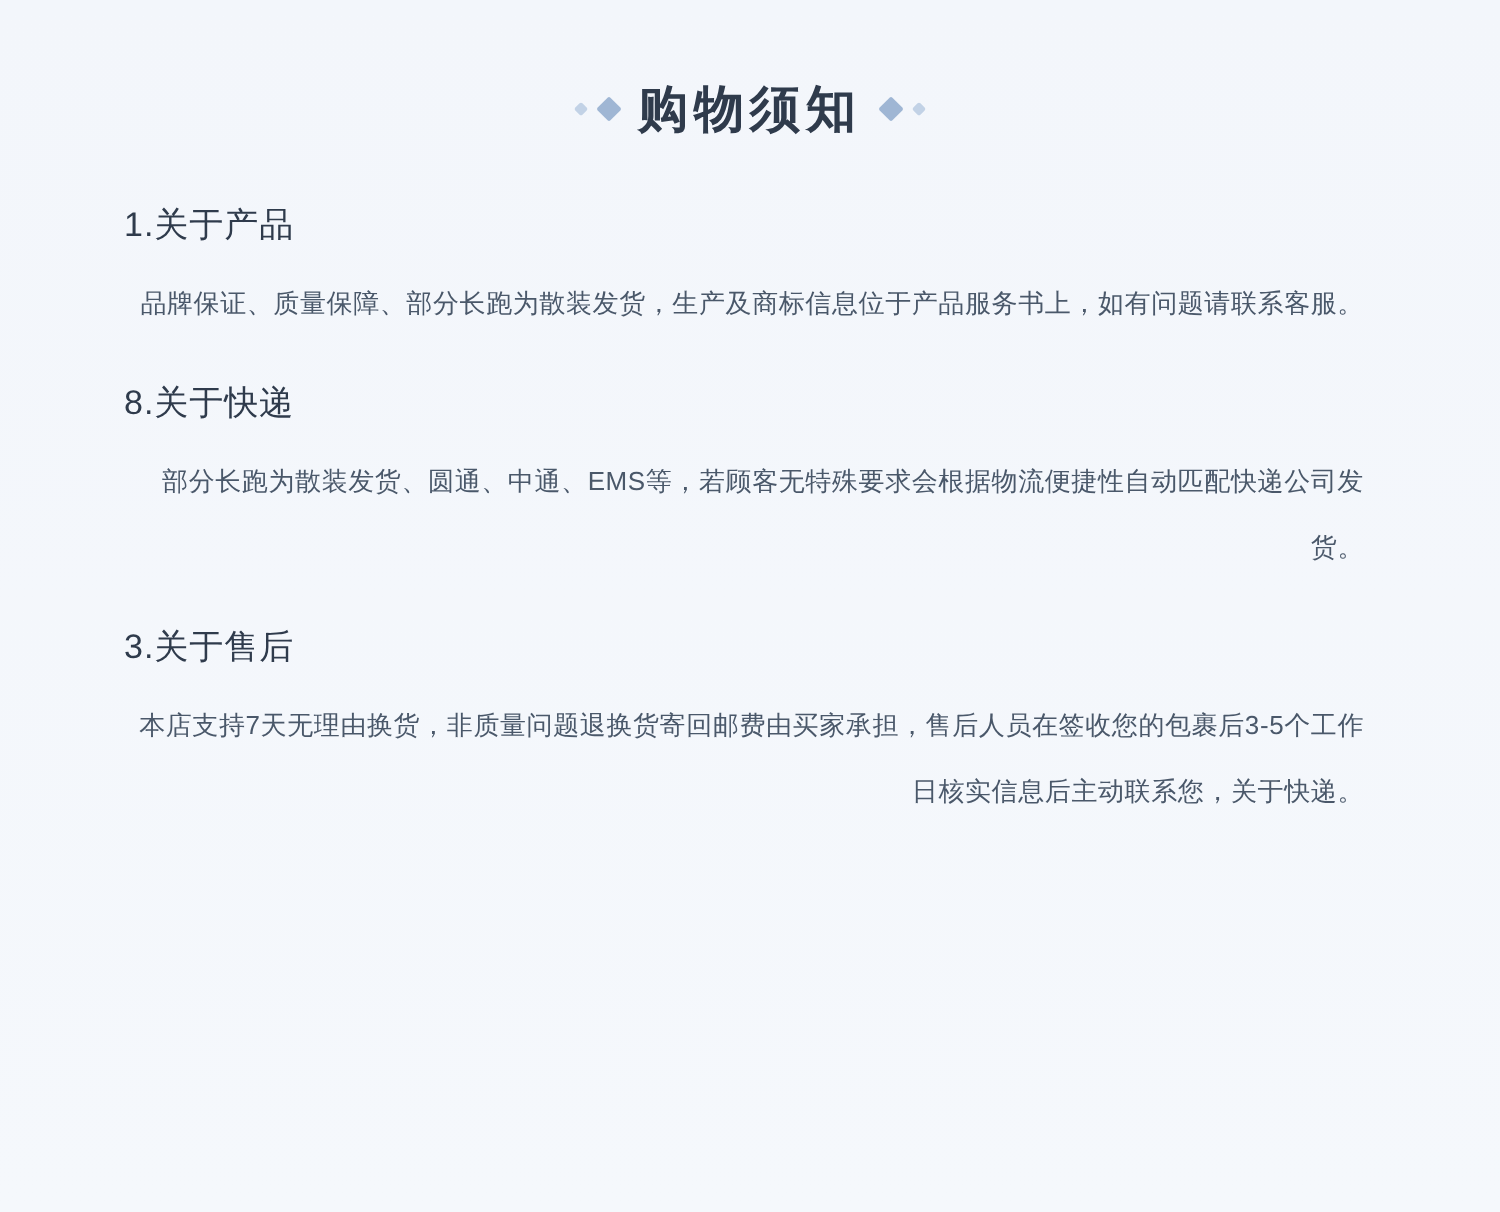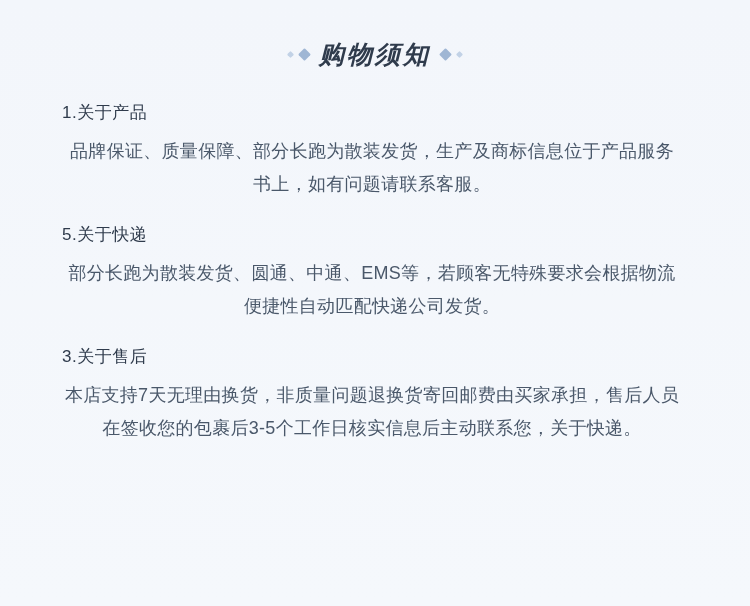--- a/index.html
+++ b/index.html
@@ -27,21 +27,20 @@
     justify-content: center;
     gap: 10px;
     padding-top: 38px;
   }
   .title-text {
     font-size: 25px;
     font-weight: bold;
     letter-spacing: 3px;
     color: #2f3b4c;
     white-space: nowrap;
-    font-style: italic;
   }
   .deco {
     display: flex;
     align-items: center;
     gap: 7px;
   }
   .dia {
     width: 9px;
     height: 9px;
     background: #9fb6d4;
@@ -63,25 +62,25 @@
     margin-bottom: 0;
     margin-top: 12px;
   }
   .sec-head {
     font-size: 17px;
     color: #2f3b4c;
     margin-bottom: 11px;
     letter-spacing: 0.5px;
   }
   .sec-body {
-    font-size: 18px;
+    font-size: 13px;
     line-height: 33px;
     color: #4a586a;
     letter-spacing: 0.3px;
-    text-align: center;
+    text-align: right;
     max-width: 620px;
   }
 </style>
 </head>
 <body>
 
 <div class="page">
 
   <div class="title-row">
     <span class="deco">
@@ -96,21 +95,21 @@
   </div>
 
   <div class="content">
 
     <div class="section">
       <div class="sec-head">1.关于产品</div>
       <div class="sec-body">品牌保证、质量保障、部分长跑为散装发货，生产及商标信息位于产品服务书上，如有问题请联系客服。</div>
     </div>
 
     <div class="section">
-      <div class="sec-head">5.关于快递</div>
+      <div class="sec-head">8.关于快递</div>
       <div class="sec-body">部分长跑为散装发货、圆通、中通、EMS等，若顾客无特殊要求会根据物流便捷性自动匹配快递公司发货。</div>
     </div>
 
     <div class="section">
       <div class="sec-head">3.关于售后</div>
       <div class="sec-body">本店支持7天无理由换货，非质量问题退换货寄回邮费由买家承担，售后人员在签收您的包裹后3-5个工作日核实信息后主动联系您，关于快递。</div>
     </div>
 
   </div>
 </div>

